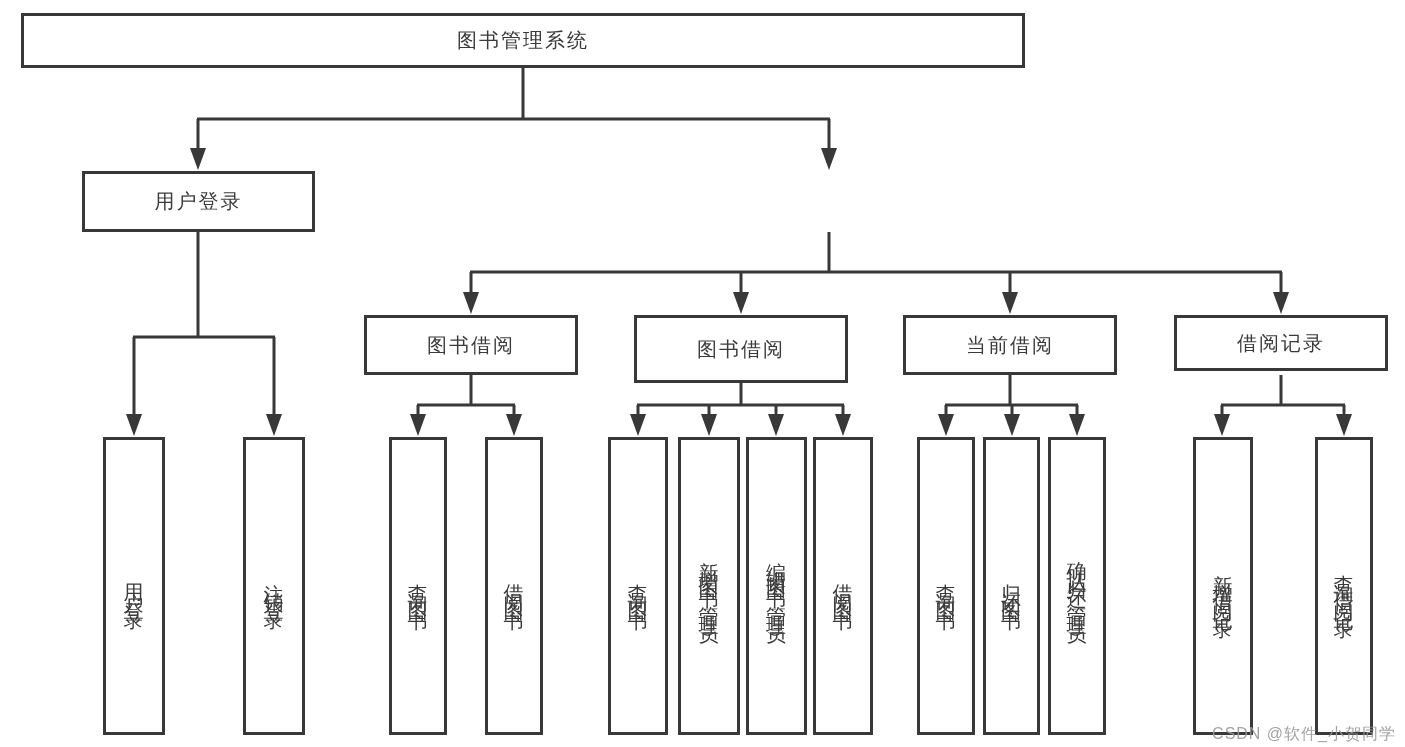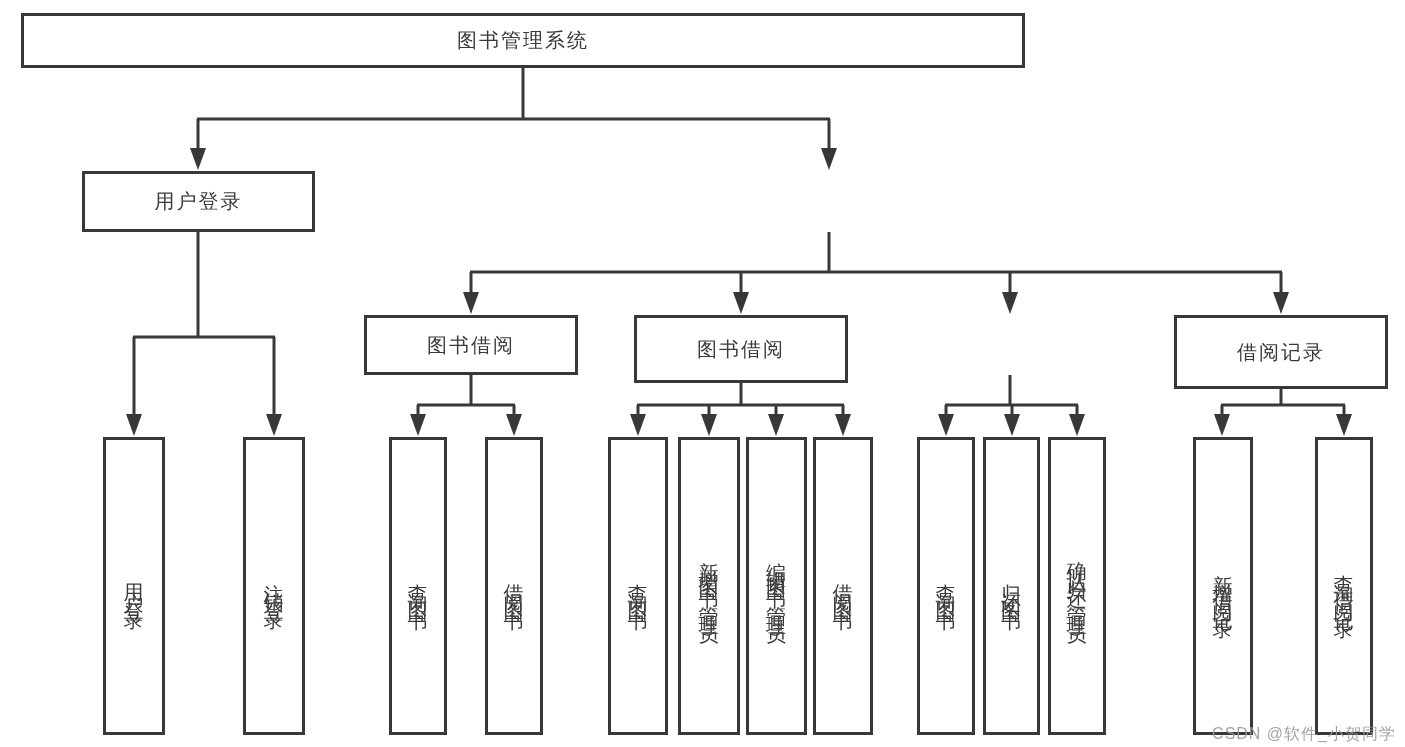--- a/index.html
+++ b/index.html
@@ -41,21 +41,21 @@
     letter-spacing: 9px;
     line-height: 1;
   }
   
   .n-root   { left: 21px;   top: 13px;  width: 1004px; height: 55px; }
   .n-login  { left: 82px;   top: 171px; width: 233px;  height: 61px; }
   .n-mgmt   { left: 712px;  top: 171px; width: 235px;  height: 61px; }
   .n-l3-0   { left: 364px;  top: 315px; width: 214px;  height: 60px; }
   .n-l3-1   { left: 634px;  top: 315px; width: 214px;  height: 68px; }
   .n-l3-2   { left: 903px;  top: 315px; width: 214px;  height: 60px; }
-  .n-l3-3   { left: 1174px; top: 315px; width: 214px;  height: 74px; text-align: right; }
+  .n-l3-3   { left: 1174px; top: 315px; width: 214px;  height: 56px; text-align: right; }
   
   .leaf { top: 437px; height: 298px; }
   .lf-0-0 { left: 103px;  width: 62px; }
   .lf-0-1 { left: 243px;  width: 62px; }
   .lf-1-0 { left: 389px;  width: 58px; }
   .lf-1-1 { left: 485px;  width: 58px; }
   .lf-2-0 { left: 608px;  width: 60px; }
   .lf-2-1 { left: 678px;  width: 62px; }
   .lf-2-2 { left: 746px;  width: 61px; }
   .lf-2-3 { left: 813px;  width: 60px; }
@@ -126,20 +126,21 @@
       <polygon points="1336,414 1352,414 1344,436"></polygon>
     </g>
   </svg>
 
   <div class="box n-root">图书管理系统</div>
 
   <div class="box n-login">用户登录</div>
 
   <div class="box n-l3-0">图书借阅</div>
   <div class="box n-l3-1">图书借阅</div>
+  <div class="box n-l3-2">当前借阅</div>
   <div class="box n-l3-3">借阅记录</div>
 
   <div class="box v leaf lf-0-0">用户登录</div>
   <div class="box v leaf lf-0-1">注销登录</div>
 
   <div class="box v leaf lf-1-0">查询图书</div>
   <div class="box v leaf lf-1-1">借阅图书</div>
 
   <div class="box v leaf lf-2-0">查询图书</div>
   <div class="box v leaf lf-2-1">新增图书（管理员）</div>

